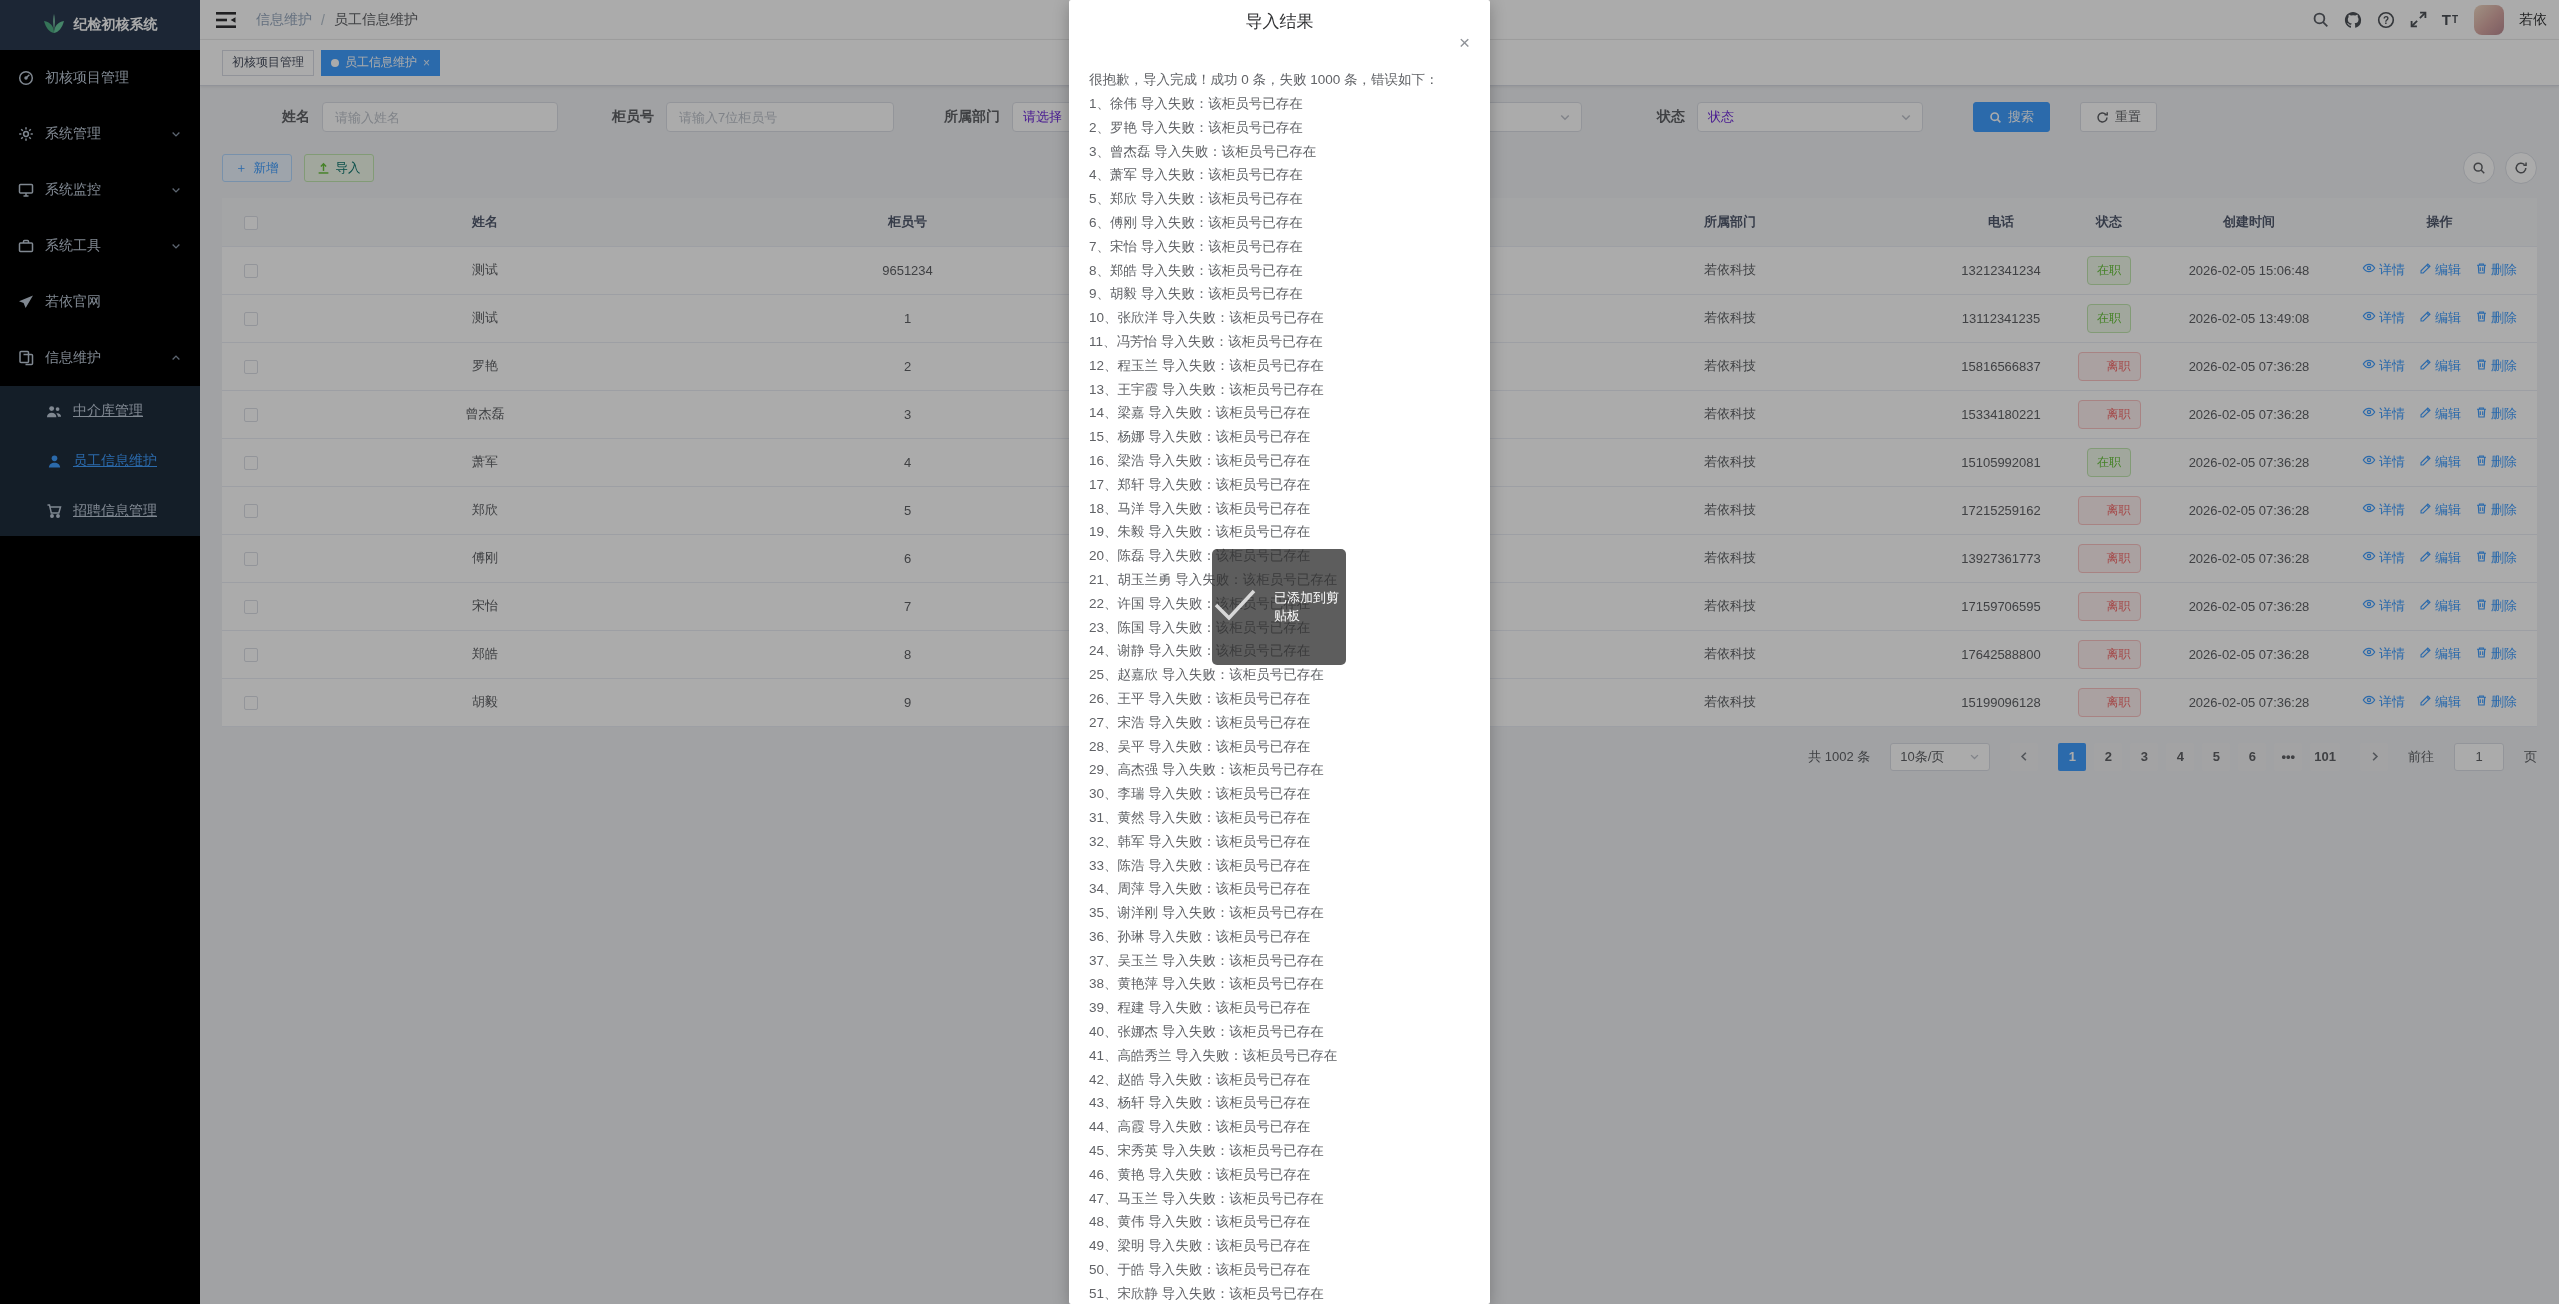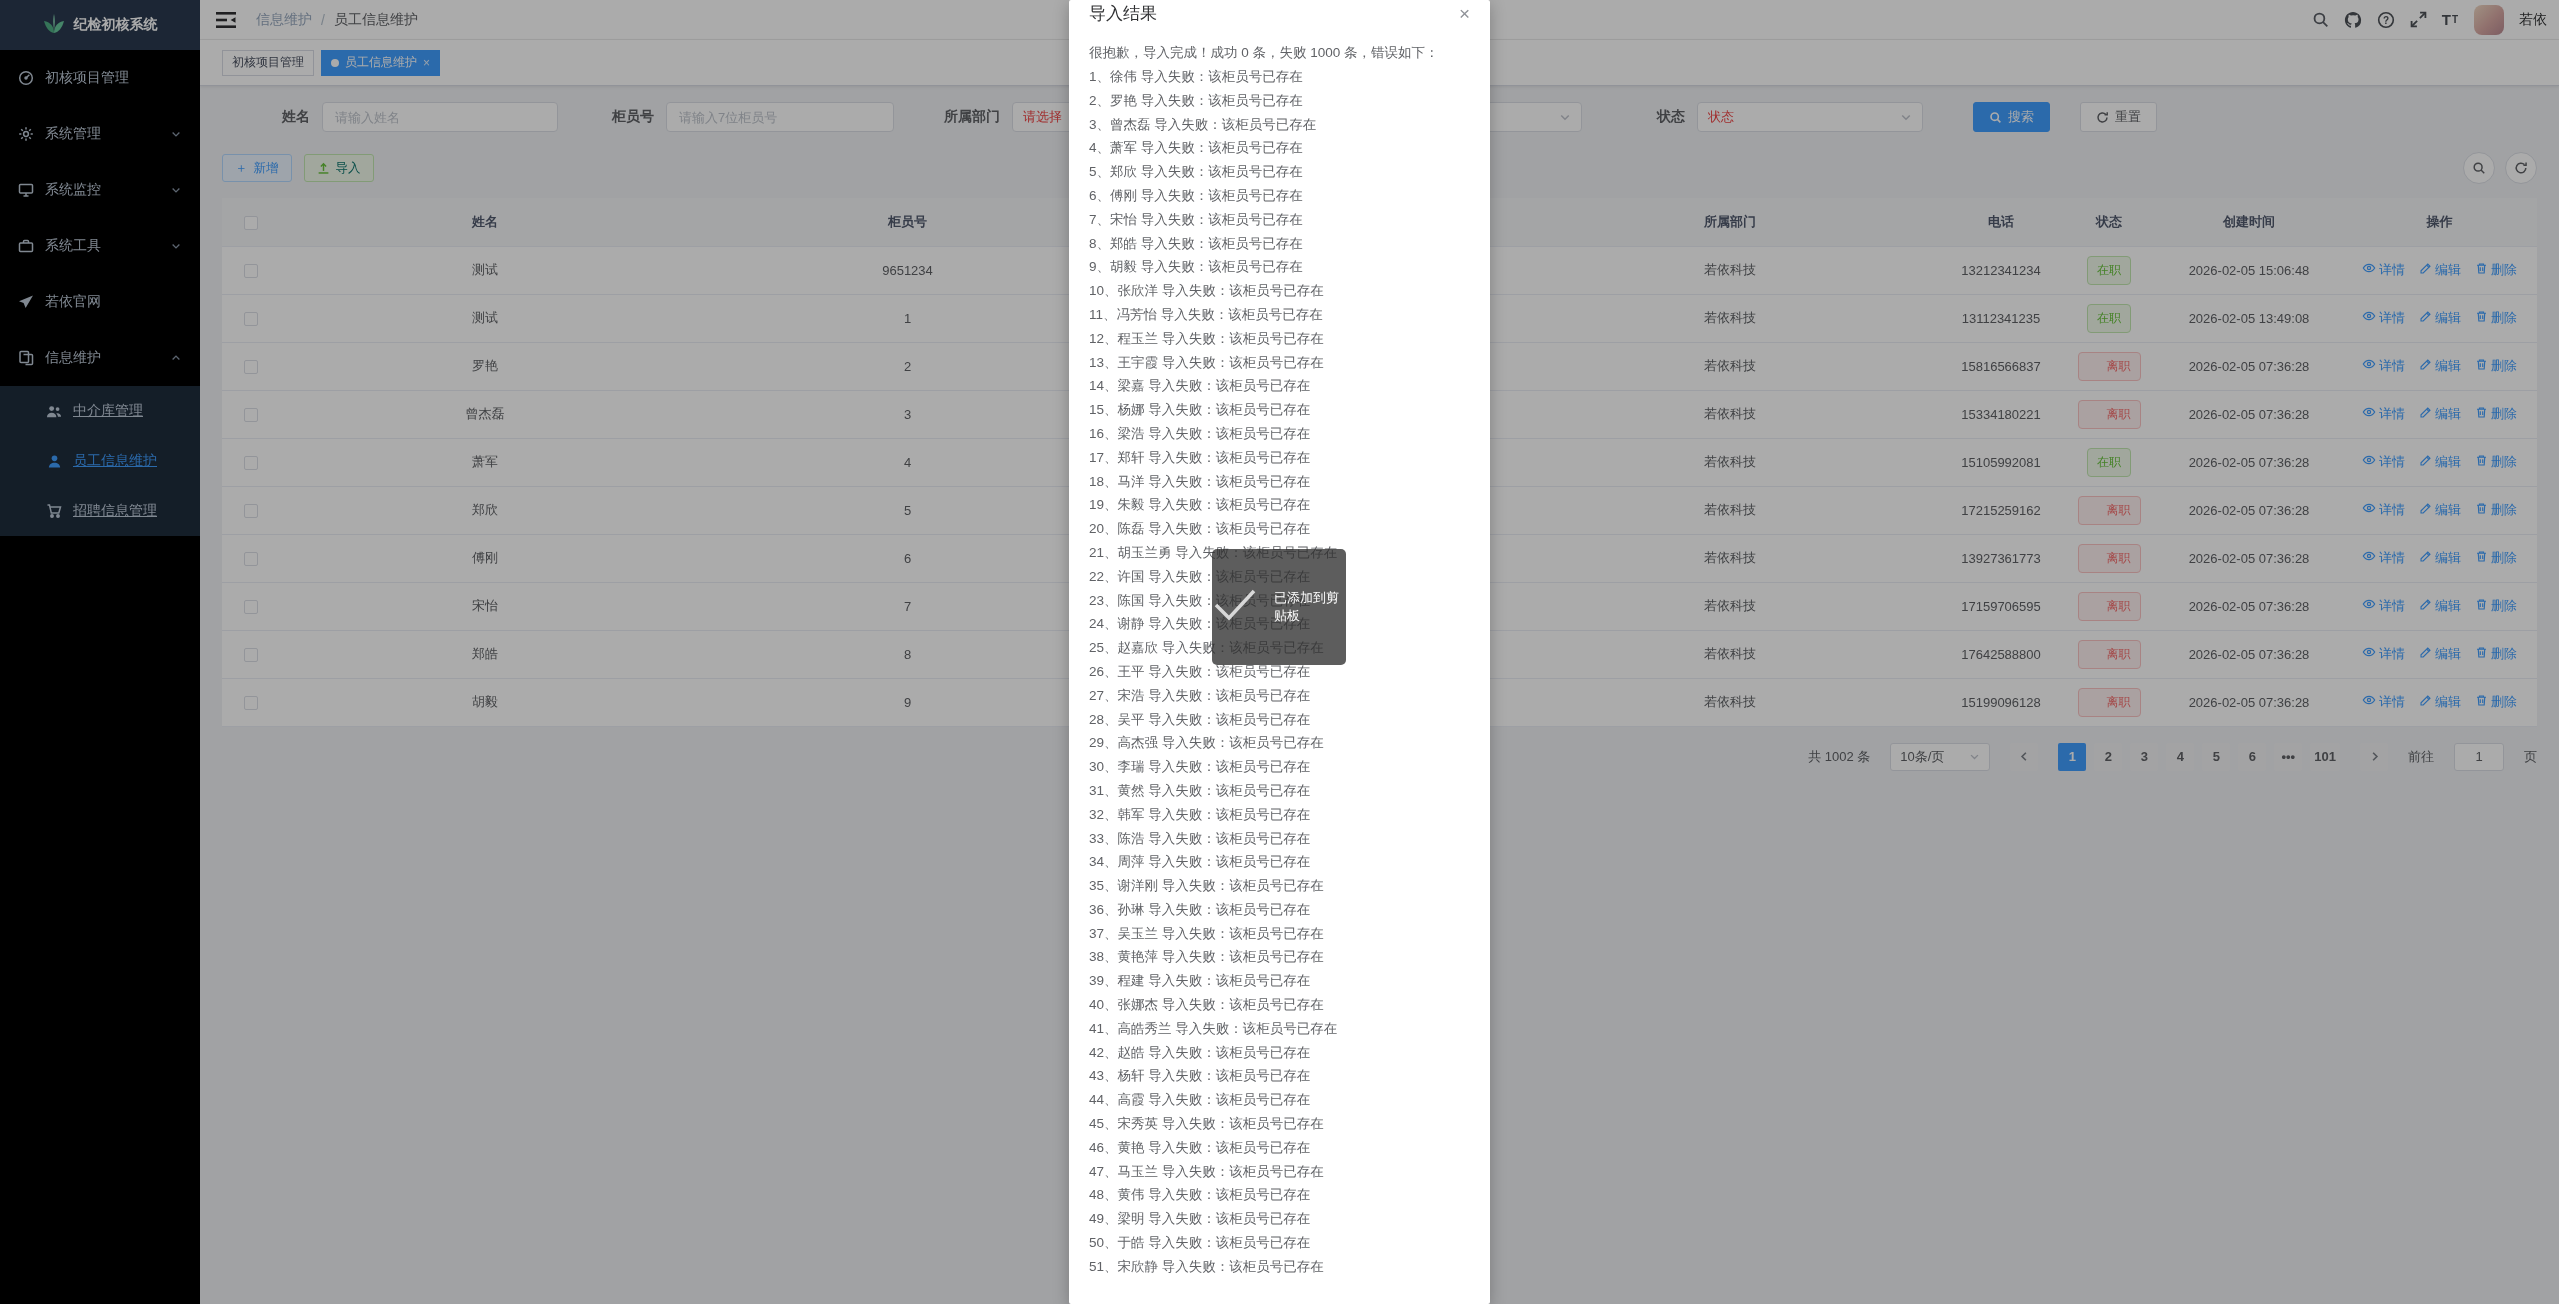--- a/index.html
+++ b/index.html
@@ -48,21 +48,21 @@
   .filter-row { display:flex; align-items:center; }
   .filter-item { display:flex; align-items:center; }
   .f-label { font-size:14px; font-weight:bold; color:#606266; margin-right:12px; white-space:nowrap; }
   .f-label.first { width:88px; text-align:right; }
   .f-input { height:30px; border:1px solid #dcdfe6; border-radius:4px; background:#fff;
              padding:0 12px; font-size:13px; color:#606266; outline:none;
              font-family:"Liberation Sans","DejaVu Sans",sans-serif; }
   .f-input::placeholder { color:#bfc4cc; }
   .f-select { height:30px; border:1px solid #dcdfe6; border-radius:4px; background:#fff;
               display:flex; align-items:center; padding:0 10px; cursor:pointer; }
-  .f-select .ph { color:#ef4444; font-size:13px; }
+  .f-select .ph { color:#6d28d9; font-size:13px; }
   .f-select .sel-chev { margin-left:auto; color:#c0c4cc; display:flex; }
   .w-name{width:236px;} .w-teller{width:228px;} .w-dept{width:570px;} .w-status{width:226px;}
   .ml1{margin-left:54px;} .ml2{margin-left:50px;} .ml3{margin-left:75px;}
 
   .btn { height:30px; border-radius:3px; font-size:13px; padding:0 15px; display:inline-flex;
          align-items:center; gap:6px; border:1px solid #dcdfe6; background:#fff; cursor:pointer;
          color:#606266; font-family:inherit; }
   .btn-search { background:#409eff; border-color:#409eff; color:#fff; margin-left:50px; }
   .btn-reset { margin-left:30px; }
 
@@ -100,21 +100,21 @@
               color:#606266; cursor:pointer; }
   .page-btn.active { background:#409eff; color:#fff; }
   .page-btn.nav { color:#7b8088; }
   .goto-input { width:50px; height:28px; border:1px solid #dcdfe6; border-radius:3px; text-align:center;
                 font-size:13px; color:#606266; outline:none; background:#fff; }
 
   
   .overlay { position:absolute; inset:0; background:rgba(0,0,0,.33); z-index:5; }
   .modal { position:absolute; left:1069px; top:0; width:421px; height:1304px; background:#fff;
            z-index:6; border-radius:2px; box-shadow:0 4px 16px rgba(0,0,0,.25); overflow:hidden; }
-  .modal-header { padding:2px 20px 8px 20px; display:flex; align-items:center; }
+  .modal-header { padding:10px 20px 8px 20px; display:flex; align-items:center;flex-direction:column; }
   .modal-title { font-size:17px; color:#303133; }
   .modal-close { margin-left:auto; color:#909399; font-size:19px; line-height:1; cursor:pointer; }
   .modal-body { padding:8px 20px 0 20px; font-size:13.5px; color:#606266; }
   .modal-intro { line-height:24px; }
   .err-line { line-height:23.8px; white-space:nowrap; }
 
   .toast { position:absolute; left:1212px; top:549px; width:134px; height:116px; z-index:7;
            background:rgba(48,48,48,.78); border-radius:5px; display:flex; flex-direction:row;
            align-items:center; justify-content:center; gap:16px; color:#fff; }
   .toast-msg { font-size:13px; }

